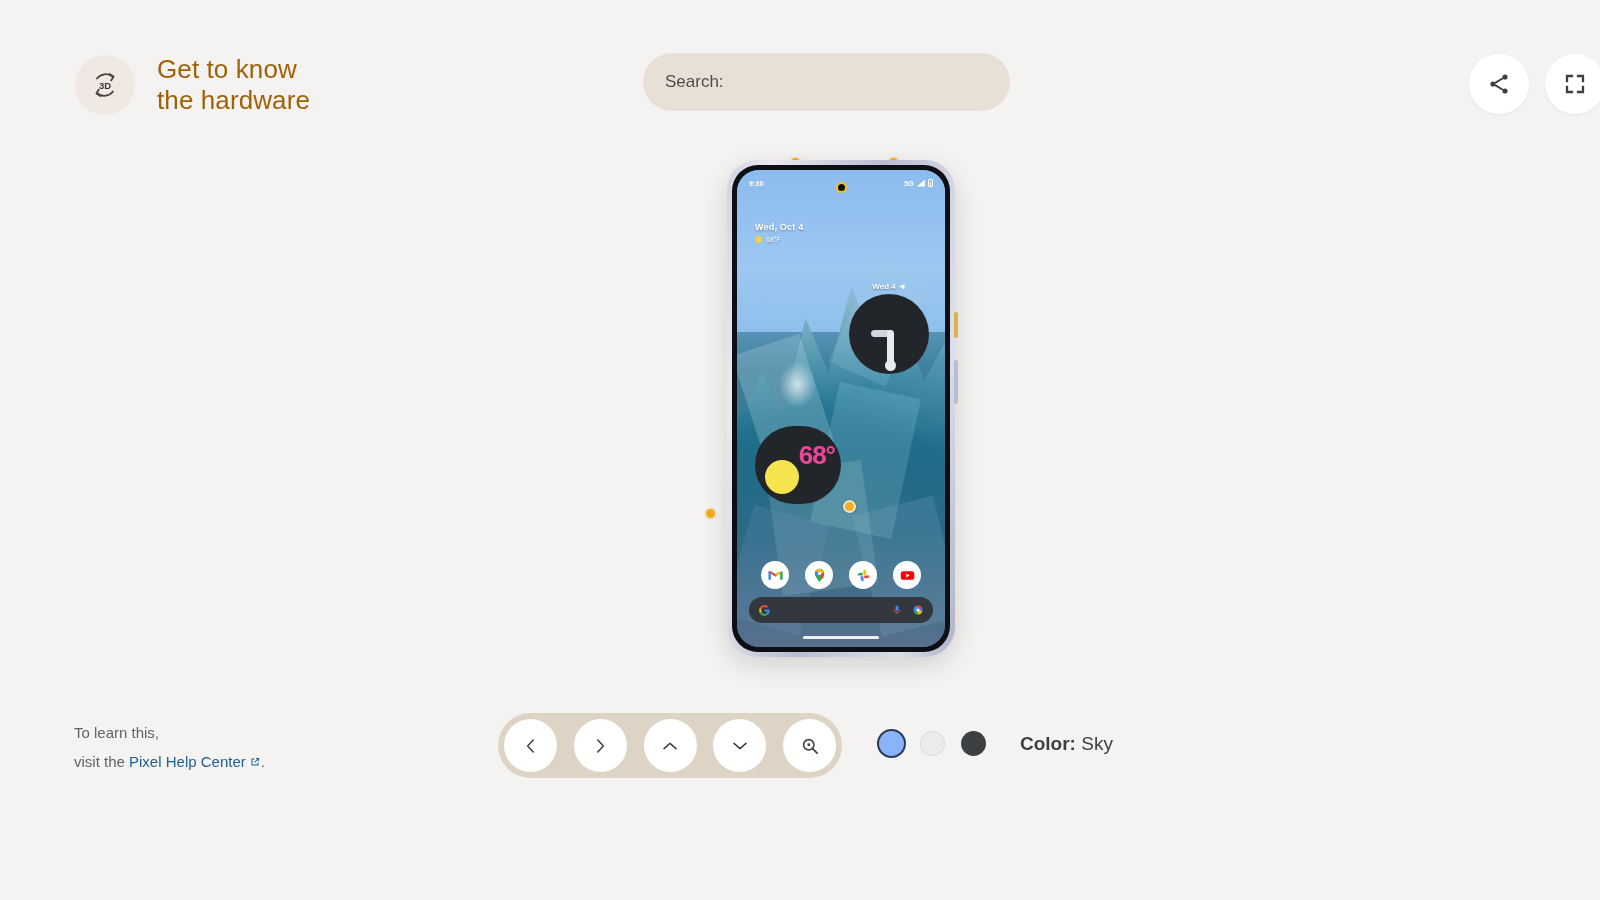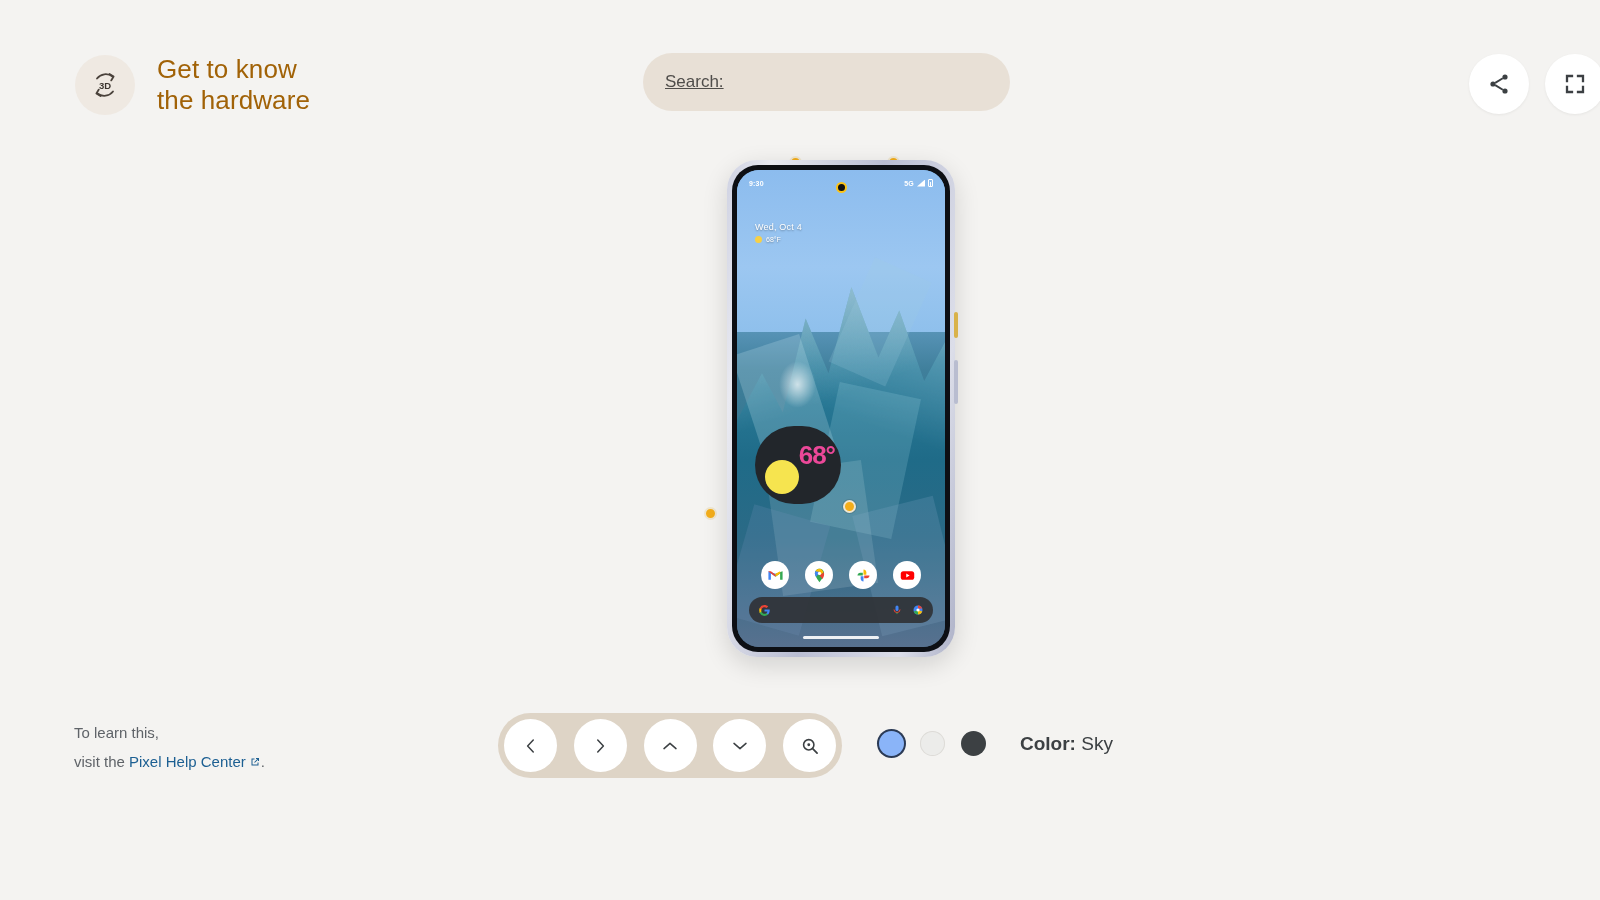--- a/index.html
+++ b/index.html
@@ -29,21 +29,21 @@
   }
 
   
   .search-pill {
     position: absolute; left: 602px; top: 53px;
     width: 367px; height: 58px; border-radius: 29px;
     background: #e8e0d6;
     display: flex; align-items: center; padding: 0 22px;
     gap: 16px;
   }
-  .search-label { font-size: 17px; color: #4f4d4a; white-space: nowrap; text-decoration: underline; }
+  .search-label { font-size: 17px; color: #4f4d4a; white-space: nowrap; }
   .select-box {
     flex: 1 1 auto; height: 38px; border-radius: 19px;
     background: #ffffff;
     display: flex; align-items: center; justify-content: center;
     position: relative; cursor: pointer;
   }
   .select-value { font-size: 16px; font-weight: 700; color: #202124; letter-spacing: .1px; }
   .caret {
     position: absolute; right: 18px; top: 50%;
     width: 0; height: 0; margin-top: -2px;
@@ -121,21 +121,21 @@
 
   
   .punch {
     position: absolute; left: 50%; top: 12px; width: 11px; height: 11px;
     margin-left: -5.5px; border-radius: 50%;
     background: #111; border: 2px solid #fcc418;
   }
 
   
   .date-block { position: absolute; left: 18px; top: 52px; color: #fff; text-shadow: 0 1px 2px rgba(0,0,0,.35); }
-  .date-line { font-size: 9px; font-weight: 400; letter-spacing: .2px; }
+  .date-line { font-size: 9px; font-weight: 700; letter-spacing: .2px; }
   .temp-line { font-size: 7px; display: flex; align-items: center; gap: 4px; margin-top: 4px; }
   .sun-dot { width: 7px; height: 7px; border-radius: 50%; background: #f7d046; display: inline-block; }
 
   
   .clock-widget {
     position: absolute; right: 16px; top: 124px;
     width: 80px; height: 80px; border-radius: 50%;
     background: #22262b;
   }
   .clock-label {
@@ -310,20 +310,31 @@
           <div class="punch"></div>
 
           <div class="date-block">
             <div class="date-line">Wed, Oct 4</div>
             <div class="temp-line">
               <span class="sun-dot"></span>
               <span>68°F</span>
             </div>
           </div>
 
+          <div class="clock-widget">
+            <div class="clock-label">
+              <span>Wed 4</span>
+              <svg width="7" height="7" viewBox="0 0 8 8" aria-hidden="true">
+                <path d="M7 1 L1 4 L7 7 Z" fill="#ffffff"></path>
+              </svg>
+            </div>
+            <div class="clock-hand-h"></div>
+            <div class="clock-hand-m"></div>
+            <div class="clock-dot"></div>
+          </div>
 
           <div class="weather-widget">
             <div class="weather-temp">68°</div>
             <div class="weather-sun"></div>
           </div>
 
           <div class="hotspot-screen"></div>
 
           <div class="dock">
             <div class="app-icon">

